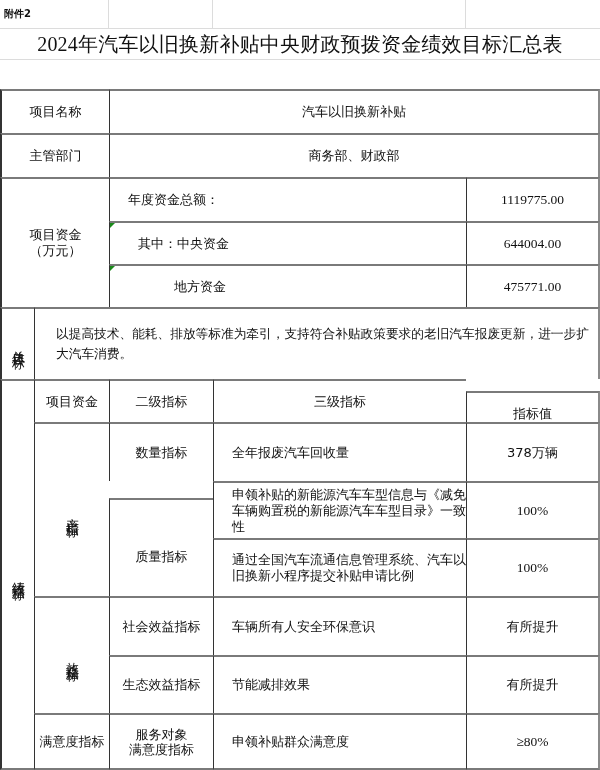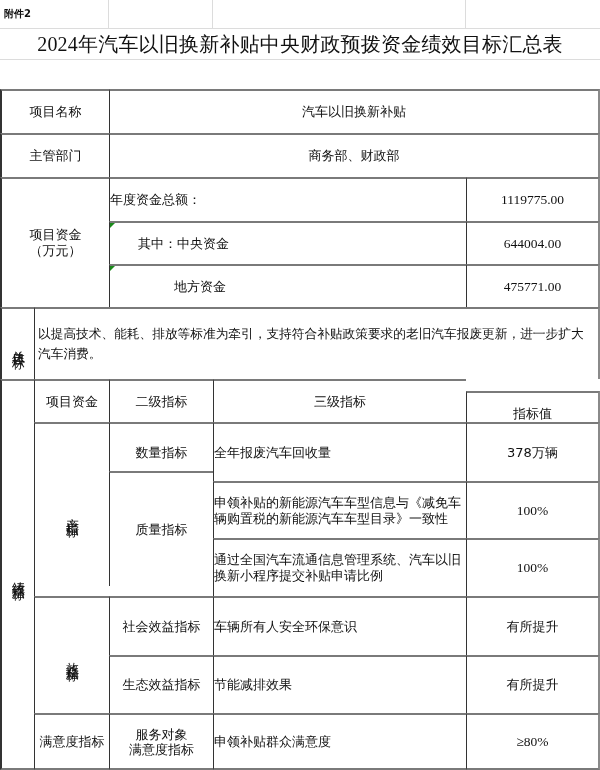--- a/index.html
+++ b/index.html
@@ -12,21 +12,21 @@
       position: absolute; box-sizing: border-box;
       border-left: 1px solid #333333;
       border-top: 2px solid #7a7a7a;
       display: flex; align-items: center; justify-content: center;
       font-size: 13px; line-height: 16px; text-align: center;
       overflow: hidden;
     }
     .c.first { border-left: 2px solid #333333; }
     .c.r { border-right: 2px solid #8a8a8a; }
     .c.b { border-bottom: 2px solid #7a7a7a; }
-    .c.left { justify-content: flex-start; text-align: left; padding-left: 0; }
+    .c.left { justify-content: flex-start; text-align: left; padding-left: 18px; }
     .num { font-family: "Liberation Serif", "DejaVu Serif", serif; font-size: 13.5px; }
     .pre { white-space: pre-line; }
     .vt {
       display: inline-block; writing-mode: vertical-rl; text-orientation: upright;
       letter-spacing: 2px; line-height: 14px; font-size: 13px;
     }
     .marker {
       position: absolute; top: 0; left: 0; width: 0; height: 0;
       border-top: 5px solid #1a8a1a; border-right: 5px solid transparent;
     }
@@ -130,21 +130,21 @@
   <div class="c" style="left:109px;top:422px;width:104px;height:59px;">
     <span>数量指标</span>
   </div>
   <div class="c left" style="left:213px;top:422px;width:253px;height:59px;">
     <span>全年报废汽车回收量</span>
   </div>
   <div class="c r" style="left:466px;top:422px;width:134px;height:59px;">
     <span>378万辆</span>
   </div>
 
-  <div class="c" style="left:109px;top:471px;width:104px;height:115px;">
+  <div class="c" style="left:109px;top:498px;width:104px;height:115px;">
     <span>质量指标</span>
   </div>
   <div class="c left" style="left:213px;top:481px;width:253px;height:57px;">
     <span>申领补贴的新能源汽车车型信息与《减免车辆购置税的新能源汽车车型目录》一致性</span>
   </div>
   <div class="c r" style="left:466px;top:481px;width:134px;height:57px;">
     <span class="num">100%</span>
   </div>
   <div class="c left" style="left:213px;top:538px;width:253px;height:58px;">
     <span>通过全国汽车流通信息管理系统、汽车以旧换新小程序提交补贴申请比例</span>

